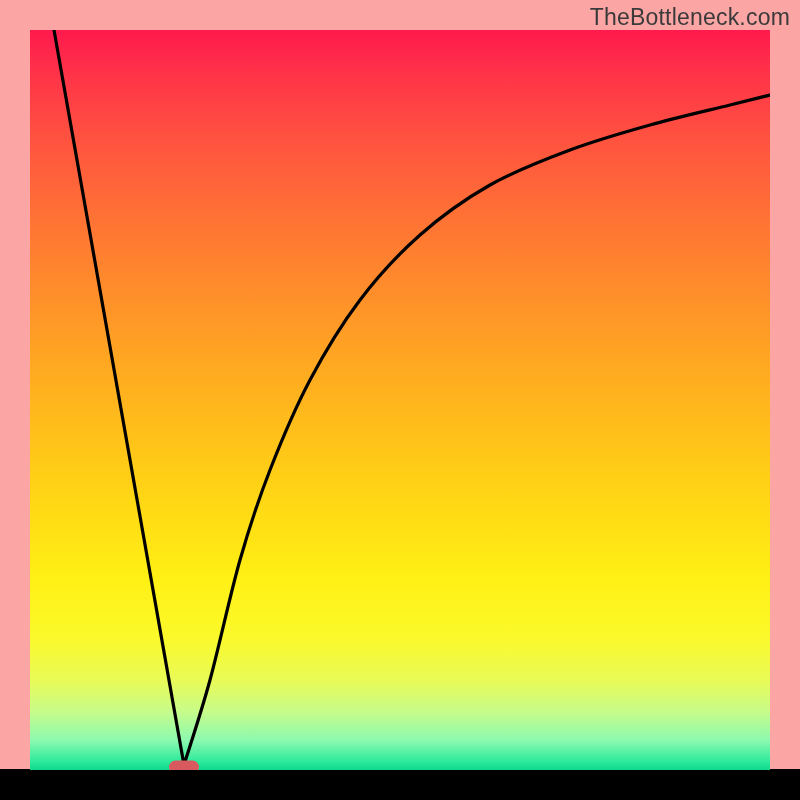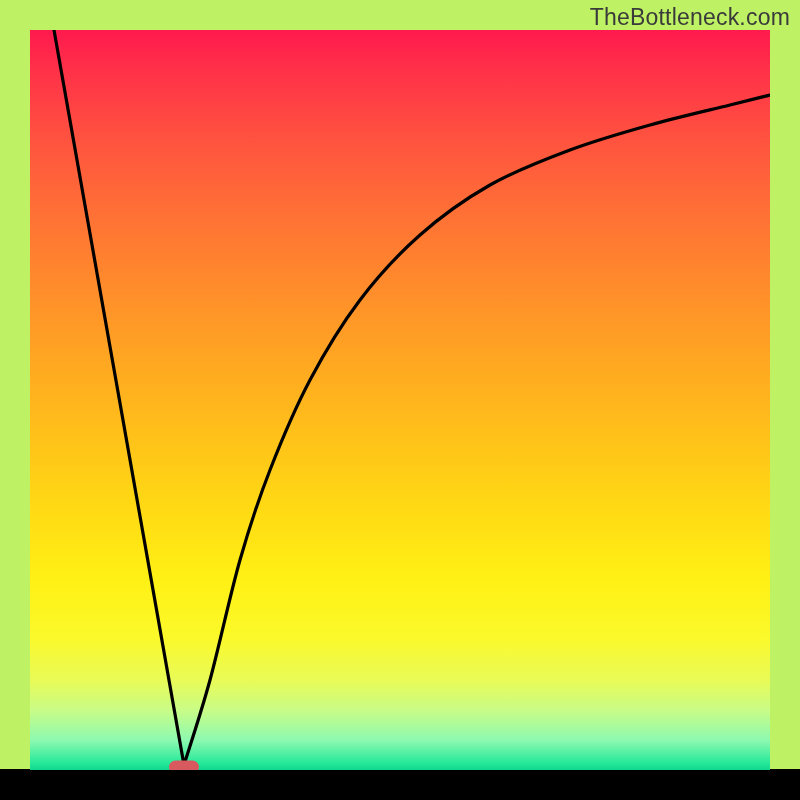--- a/index.html
+++ b/index.html
@@ -8,21 +8,21 @@
     width: 800px;
     height: 800px;
     overflow: hidden;
     background: #000;
     font-family: Arial, Helvetica, sans-serif;
   }
   .frame {
     position: relative;
     width: 800px;
     height: 769px;
-    background: #bef264;
+    background: #fca5a5;
   }
   .plot {
     position: absolute;
     left: 30px;
     top: 30px;
     width: 740px;
     height: 740px;
     overflow: hidden;
   }
   .gradient {

